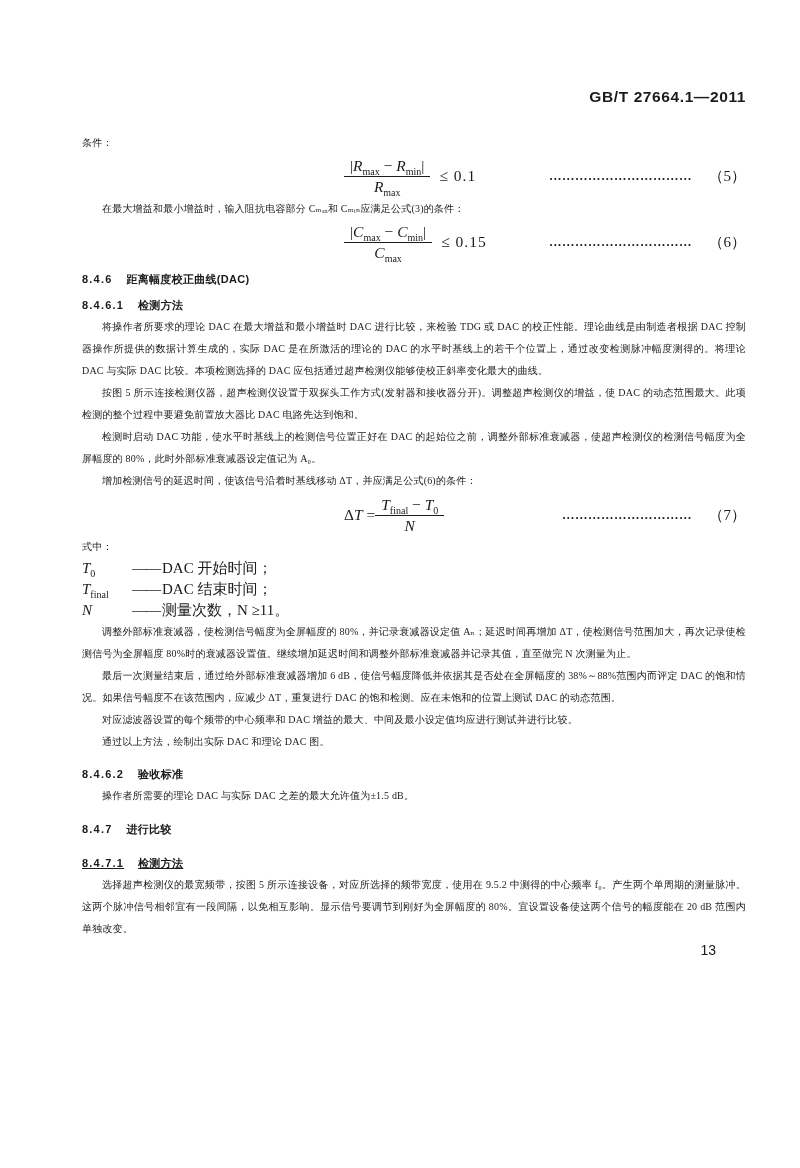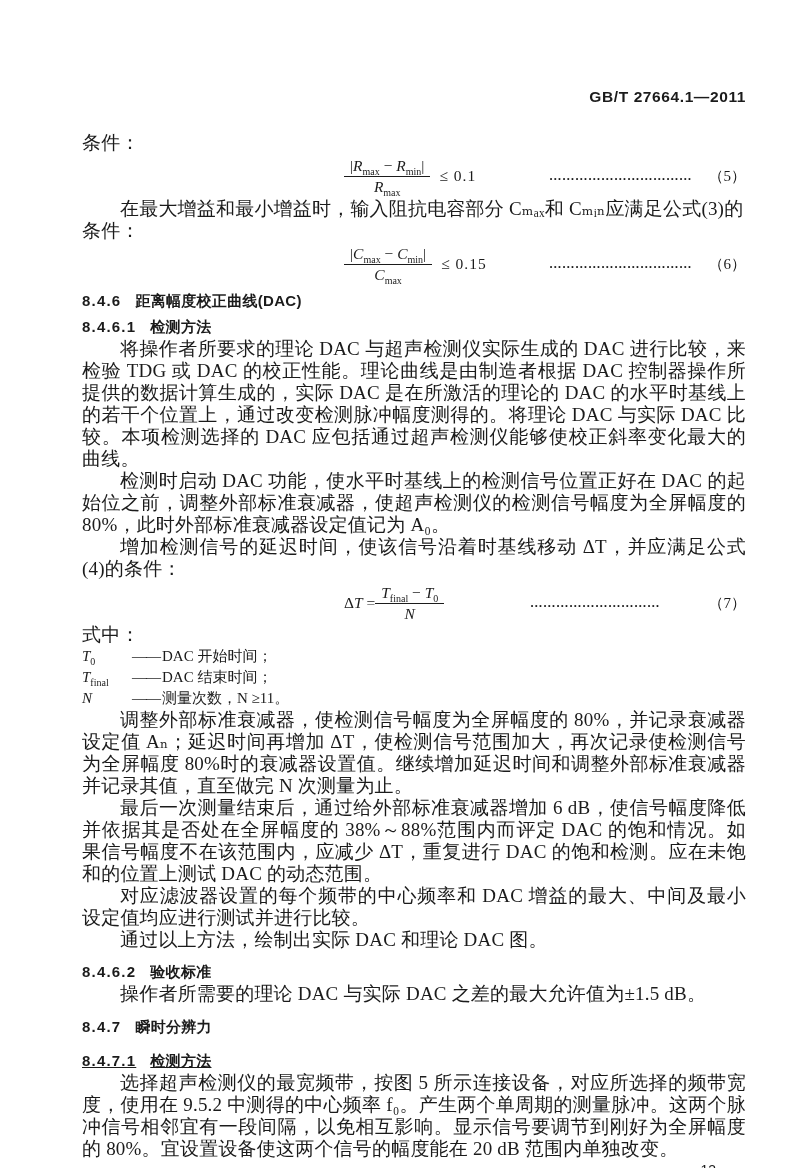--- a/index.html
+++ b/index.html
@@ -9,27 +9,27 @@
     font-family:"Liberation Serif","DejaVu Serif",serif;
   }
   .content { position:absolute; left:82px; top:88px; width:664px; }
 
   .doc-header {
     text-align:right; font-family:"Liberation Sans","DejaVu Sans",sans-serif;
     font-weight:bold; font-size:15.5px; height:22px; letter-spacing:0.6px;
   }
 
   .line, p.body {
-    margin:0; font-size:19px; line-height:22px; letter-spacing:0.2px;
+    margin:0; font-size:10px; line-height:22px; letter-spacing:0.2px;
   }
   p.body { text-align:justify; text-indent:2em; }
 
   .heading {
     font-family:"Liberation Sans","DejaVu Sans",sans-serif;
-    font-weight:bold; font-size:15px; line-height:22px; letter-spacing:0.3px;
+    font-weight:bold; font-size:11px; line-height:22px; letter-spacing:0.3px;
   }
   .heading .sec-no { margin-right:14px; letter-spacing:1.2px; }
 
   .formula-row { display:flex; align-items:center; height:44px; font-size:15.5px; }
   .f-body { margin-left:262px; display:inline-flex; align-items:center; white-space:nowrap; }
   .var { font-style:italic; }
   sub { font-size:10px; line-height:0; }
   .frac { display:inline-block; text-align:center; vertical-align:middle; line-height:1.15; }
   .frac-num { display:block; border-bottom:1.3px solid #1b1b1b; padding:0 6px 1px; }
   .frac-den { display:block; padding-top:1px; }
@@ -49,21 +49,21 @@
     text-align:right; padding-right:30px; font-size:14px; line-height:20px;
     font-family:"Liberation Sans","DejaVu Sans",sans-serif;
   }
 
   
   .m-tiaojian { margin-top:22px; }
   .m-gainline { margin-top:0px; }
   .m-s846  { margin-top:4px; }
   .m-s8461 { margin-top:4px; }
   .m-p1 { margin-top:8px; }
-  .m-f7 { margin-top:2px; height:42px;gap:32px; }
+  .m-f7 { margin-top:2px; height:42px; }
   .m-s8462 { margin-top:10px; }
   .m-p9 { margin-top:11px; }
   .m-s847 { margin-top:11px; }
   .m-s8471 { margin-top:12px;text-decoration:underline; }
   .m-p10 { margin-top:10px; }
 </style>
 </head>
 <body>
 
 <div class="page">
@@ -100,23 +100,24 @@
     </div>
 
     <div class="heading m-s846">
       <span class="sec-no">8.4.6</span><span>距离幅度校正曲线(DAC)</span>
     </div>
 
     <div class="heading m-s8461">
       <span class="sec-no">8.4.6.1</span><span>检测方法</span>
     </div>
 
-    <p class="body m-p1">将操作者所要求的理论 DAC 与超声检测仪实际生成的 DAC 进行比较，来检验 TDG 或 DAC 的校正性能。理论曲线是由制造者根据 DAC 控制器操作所提供的数据计算生成的，实际 DAC 是在所激活的理论的 DAC 的水平时基线上的若干个位置上，通过改变检测脉冲幅度测得的。将理论 DAC 与实际 DAC 比较。本项检测选择的 DAC 应包括通过超声检测仪能够使校正斜率变化最大的曲线。</p>
+    <p class="body m-p1">将操作者所要求的理论 DAC 在最大增益和最小增益时 DAC 进行比较，来检验 TDG 或 DAC 的校正性能。理论曲线是由制造者根据 DAC 控制器操作所提供的数据计算生成的，实际 DAC 是在所激活的理论的 DAC 的水平时基线上的若干个位置上，通过改变检测脉冲幅度测得的。将理论 DAC 与实际 DAC 比较。本项检测选择的 DAC 应包括通过超声检测仪能够使校正斜率变化最大的曲线。</p>
+    <p class="body">按图 5 所示连接检测仪器，超声检测仪设置于双探头工作方式(发射器和接收器分开)。调整超声检测仪的增益，使 DAC 的动态范围最大。此项检测的整个过程中要避免前置放大器比 DAC 电路先达到饱和。</p>
     <p class="body">检测时启动 DAC 功能，使水平时基线上的检测信号位置正好在 DAC 的起始位之前，调整外部标准衰减器，使超声检测仪的检测信号幅度为全屏幅度的 80%，此时外部标准衰减器设定值记为 A₀。</p>
-    <p class="body">增加检测信号的延迟时间，使该信号沿着时基线移动 ΔT，并应满足公式(4)的条件：</p>
+    <p class="body">增加检测信号的延迟时间，使该信号沿着时基线移动 ΔT，并应满足公式(6)的条件：</p>
 
     <div class="formula-row m-f7">
       <span class="f-body">
         <span><span>Δ</span><span class="var">T</span><span> = </span></span>
         <span class="frac">
           <span class="frac-num"><span class="var">T</span><sub>final</sub><span> − </span><span class="var">T</span><sub>0</sub></span>
           <span class="frac-den"><span class="var">N</span></span>
         </span>
       </span>
       <span class="leader">…………………………</span>
@@ -146,21 +147,21 @@
     <p class="body">对应滤波器设置的每个频带的中心频率和 DAC 增益的最大、中间及最小设定值均应进行测试并进行比较。</p>
     <p class="body">通过以上方法，绘制出实际 DAC 和理论 DAC 图。</p>
 
     <div class="heading m-s8462">
       <span class="sec-no">8.4.6.2</span><span>验收标准</span>
     </div>
 
     <p class="body m-p9">操作者所需要的理论 DAC 与实际 DAC 之差的最大允许值为±1.5 dB。</p>
 
     <div class="heading m-s847">
-      <span class="sec-no">8.4.7</span><span>瞬时分辨力</span>
+      <span class="sec-no">8.4.7</span><span>进行比较</span>
     </div>
 
     <div class="heading m-s8471">
       <span class="sec-no">8.4.7.1</span><span>检测方法</span>
     </div>
 
     <p class="body m-p10">选择超声检测仪的最宽频带，按图 5 所示连接设备，对应所选择的频带宽度，使用在 9.5.2 中测得的中心频率 f₀。产生两个单周期的测量脉冲。这两个脉冲信号相邻宜有一段间隔，以免相互影响。显示信号要调节到刚好为全屏幅度的 80%。宜设置设备使这两个信号的幅度能在 20 dB 范围内单独改变。</p>
 
     <div class="page-number">13</div>
 

